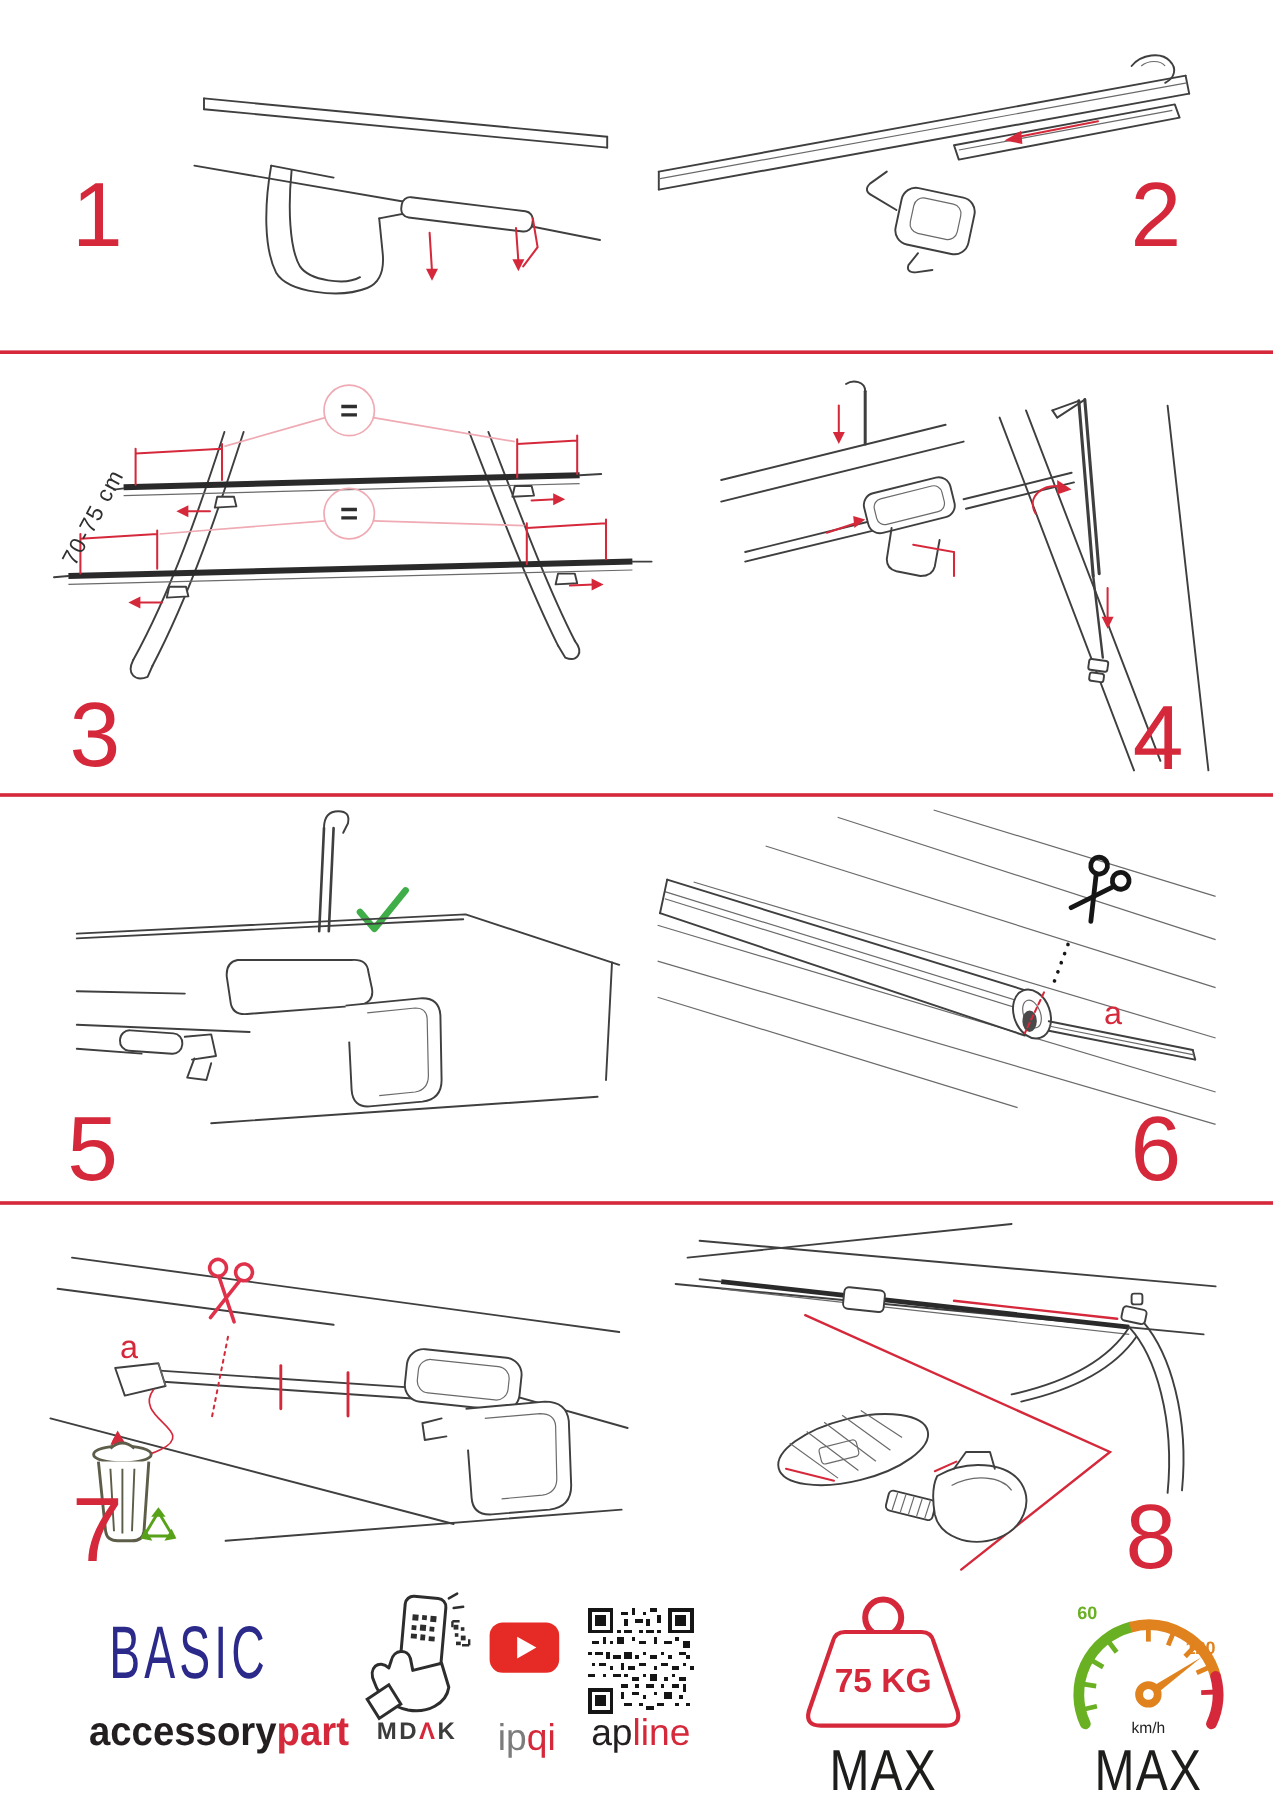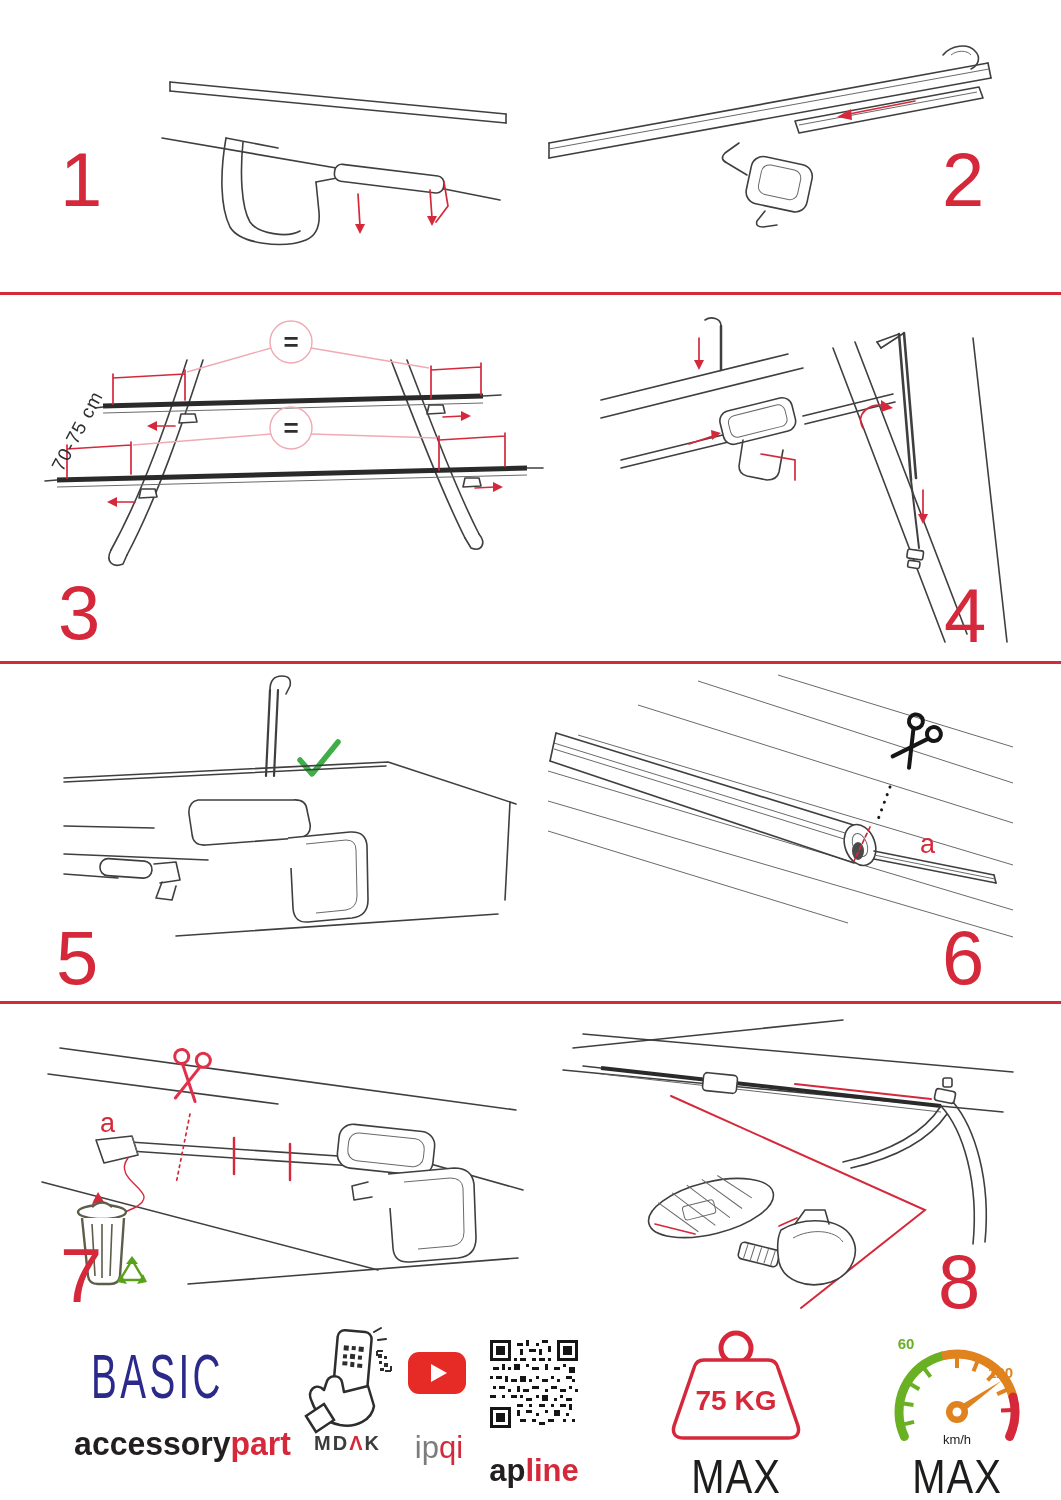--- a/index.html
+++ b/index.html
@@ -32,21 +32,21 @@
          font-size:34px;font-weight:700;color:#231f20;transform:scaleX(0.94);
          transform-origin:center top;white-space:nowrap;}
   .brand .red{color:#d5293b;}
   .mdak{position:absolute;left:285px;top:1432px;width:125px;text-align:center;
         font-size:20px;font-weight:700;letter-spacing:2px;color:#3c3c3c;white-space:nowrap;}
   .mdak .red{color:#d5293b;}
   .ipqi{position:absolute;left:400px;top:1430px;width:78px;text-align:center;
         font-size:31px;font-weight:500;color:#7c7c7c;white-space:nowrap;}
   .ipqi .red{color:#d5293b;}
   .apline{position:absolute;left:478px;top:1426px;width:112px;text-align:center;
-        font-size:31px;font-weight:700;color:#231f20;white-space:nowrap;margin-top:27px;}
+        font-size:31px;font-weight:400;color:#231f20;white-space:nowrap;}
   .apline .red{color:#d5293b;}
   .yt{position:absolute;left:408px;top:1352px;width:58px;height:42px;background:#e62b26;
       border-radius:11px;display:flex;align-items:center;justify-content:center;}
   .yt-tri{width:0;height:0;border-left:16px solid #fff;border-top:9px solid transparent;
       border-bottom:9px solid transparent;margin-left:4px;}
   .maxlab{position:absolute;text-align:center;font-size:40px;font-weight:500;color:#1d1d1b;
       letter-spacing:1px;transform:scaleY(1.2);transform-origin:center top;}
 </style>
 </head>
 <body>

